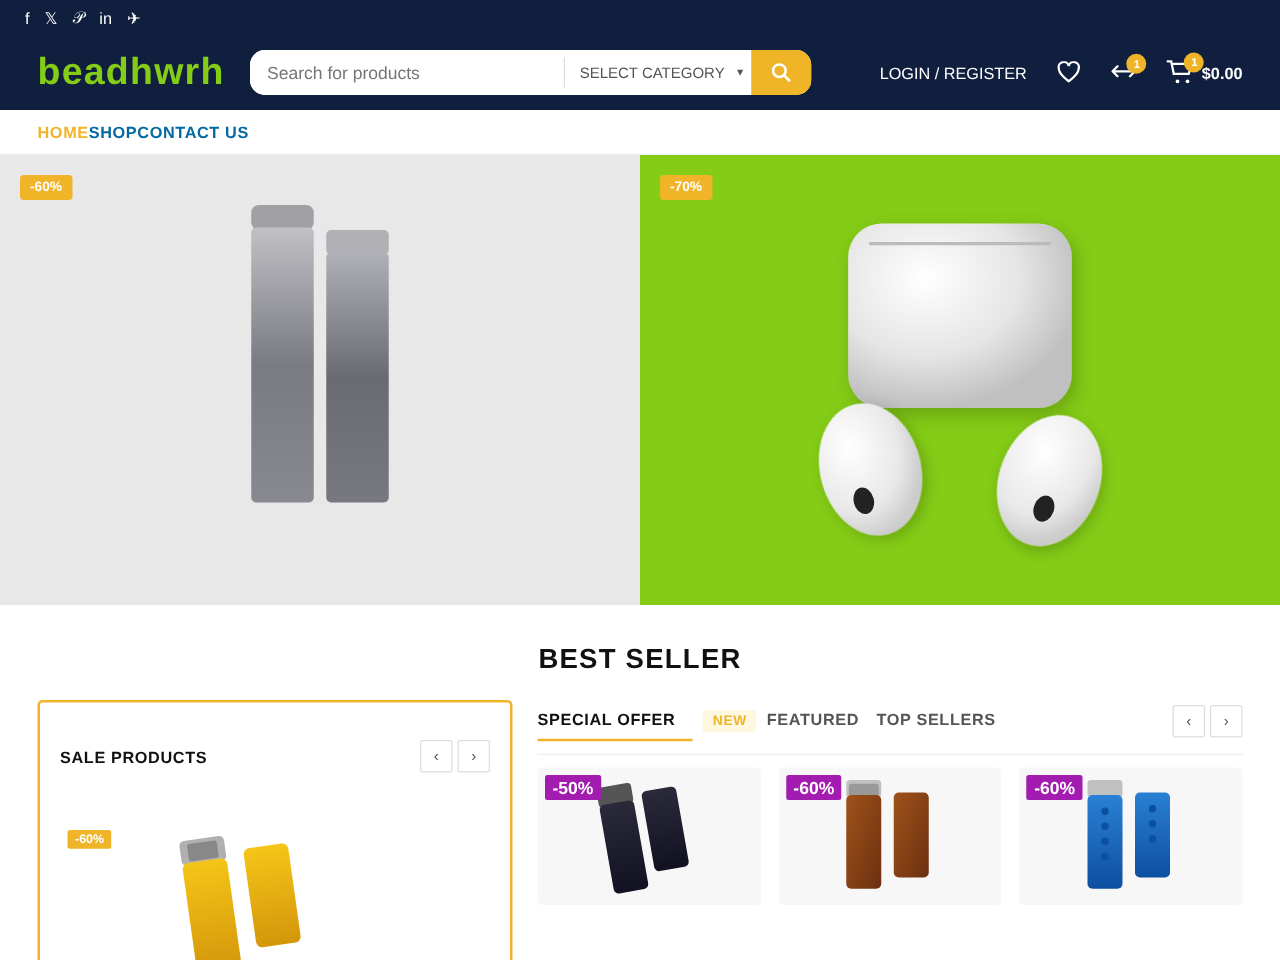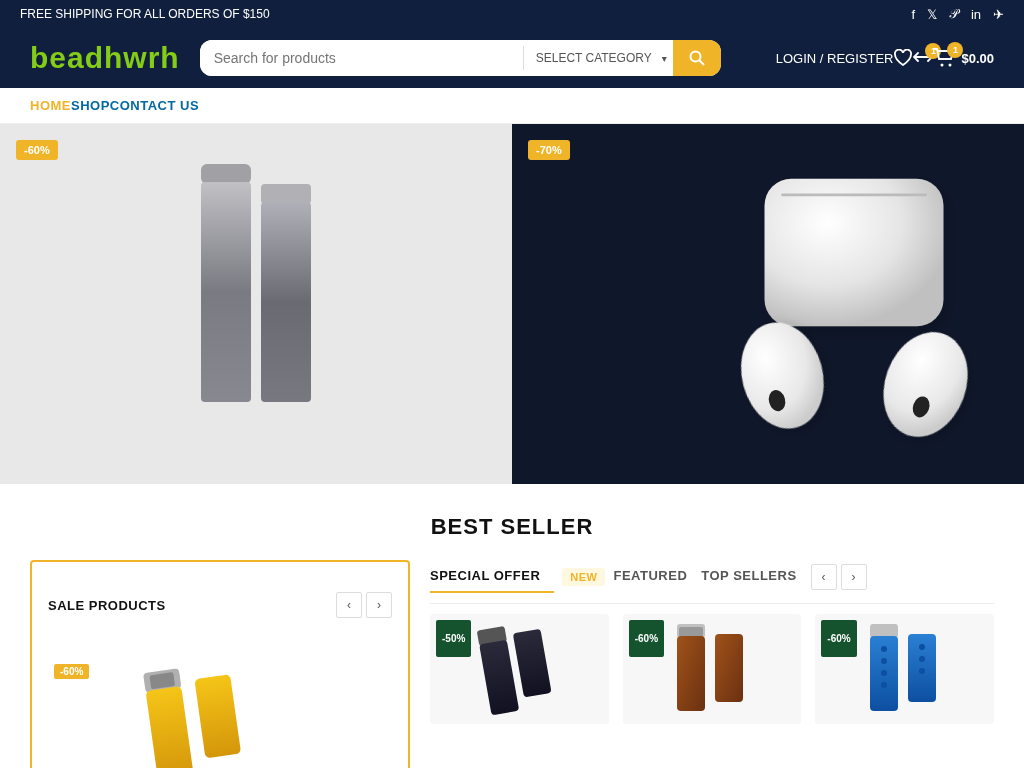--- a/index.html
+++ b/index.html
@@ -97,21 +97,21 @@
       cursor: pointer;
       color: #fff;
       font-size: 16px;
       display: flex;
       align-items: center;
       justify-content: center;
     }
     .header-actions {
       display: flex;
       align-items: center;
-      gap: 0;
+      gap: 24px;
       margin-left: auto;
       white-space: nowrap;
       padding-left: 35px;
     }
     .login-link {
       color: #fff;
       font-size: 13px;
       cursor: pointer;
       text-decoration: none;
     }
@@ -186,22 +186,22 @@
       align-items: center;
       justify-content: center;
       background: #e8e8e8;
       position: relative;
       min-height: 360px;
     }
     .hero-right {
       flex: 1;
       display: flex;
       align-items: center;
-      justify-content: flex-end;
-      background: #0f172a;
+      justify-content: center;
+      background: #84cc16;
       position: relative;
     }
     .discount-badge {
       position: absolute;
       top: 16px;
       left: 16px;
       background: #f0b429;
       color: #fff;
       font-size: 11px;
       font-weight: bold;
@@ -298,20 +298,21 @@
     }
 
     
     .special-offer-col {
       flex: 1;
       padding: 0 0 0 20px;
     }
     .special-offer-header {
       display: flex;
       align-items: center;
+      justify-content: space-between;
       border-bottom: 1px solid #eee;
       padding-bottom: 10px;
       margin-bottom: 10px;
     }
     .special-offer-tabs {
       display: flex;
       gap: 0;
       align-items: center;
     }
     .offer-tab {
@@ -360,46 +361,45 @@
       justify-content: center;
       background: #f7f7f7;
       border-radius: 4px;
       overflow: hidden;
       position: relative;
     }
     .product-discount {
       position: absolute;
       top: 6px;
       left: 6px;
-      background: #14532d;
-      color: #fff;
-      font-size: 10px;
+      background: #a21caf;
+      color: #fff;
+      font-size: 14px;
       font-weight: bold;
-      padding: 13px 6px;
+      padding: 2px 6px;
       border-radius: 2px;
     }
 
     
     .sale-img-badge {
       position: absolute;
       top: 6px;
       left: 6px;
       background: #f0b429;
       color: #fff;
       font-size: 10px;
       font-weight: bold;
       padding: 2px 6px;
       border-radius: 2px;
     }
   </style>
 </head>
 <body>
 
 <div class="announcement-bar">
-  <span>FREE SHIPPING FOR ALL ORDERS OF $150</span>
   <div class="social-icons">
     <span class="social-icon">f</span>
     <span class="social-icon">𝕏</span>
     <span class="social-icon">𝒫</span>
     <span class="social-icon">in</span>
     <span class="social-icon">✈</span>
   </div>
 </div>
 
 <div class="header">

